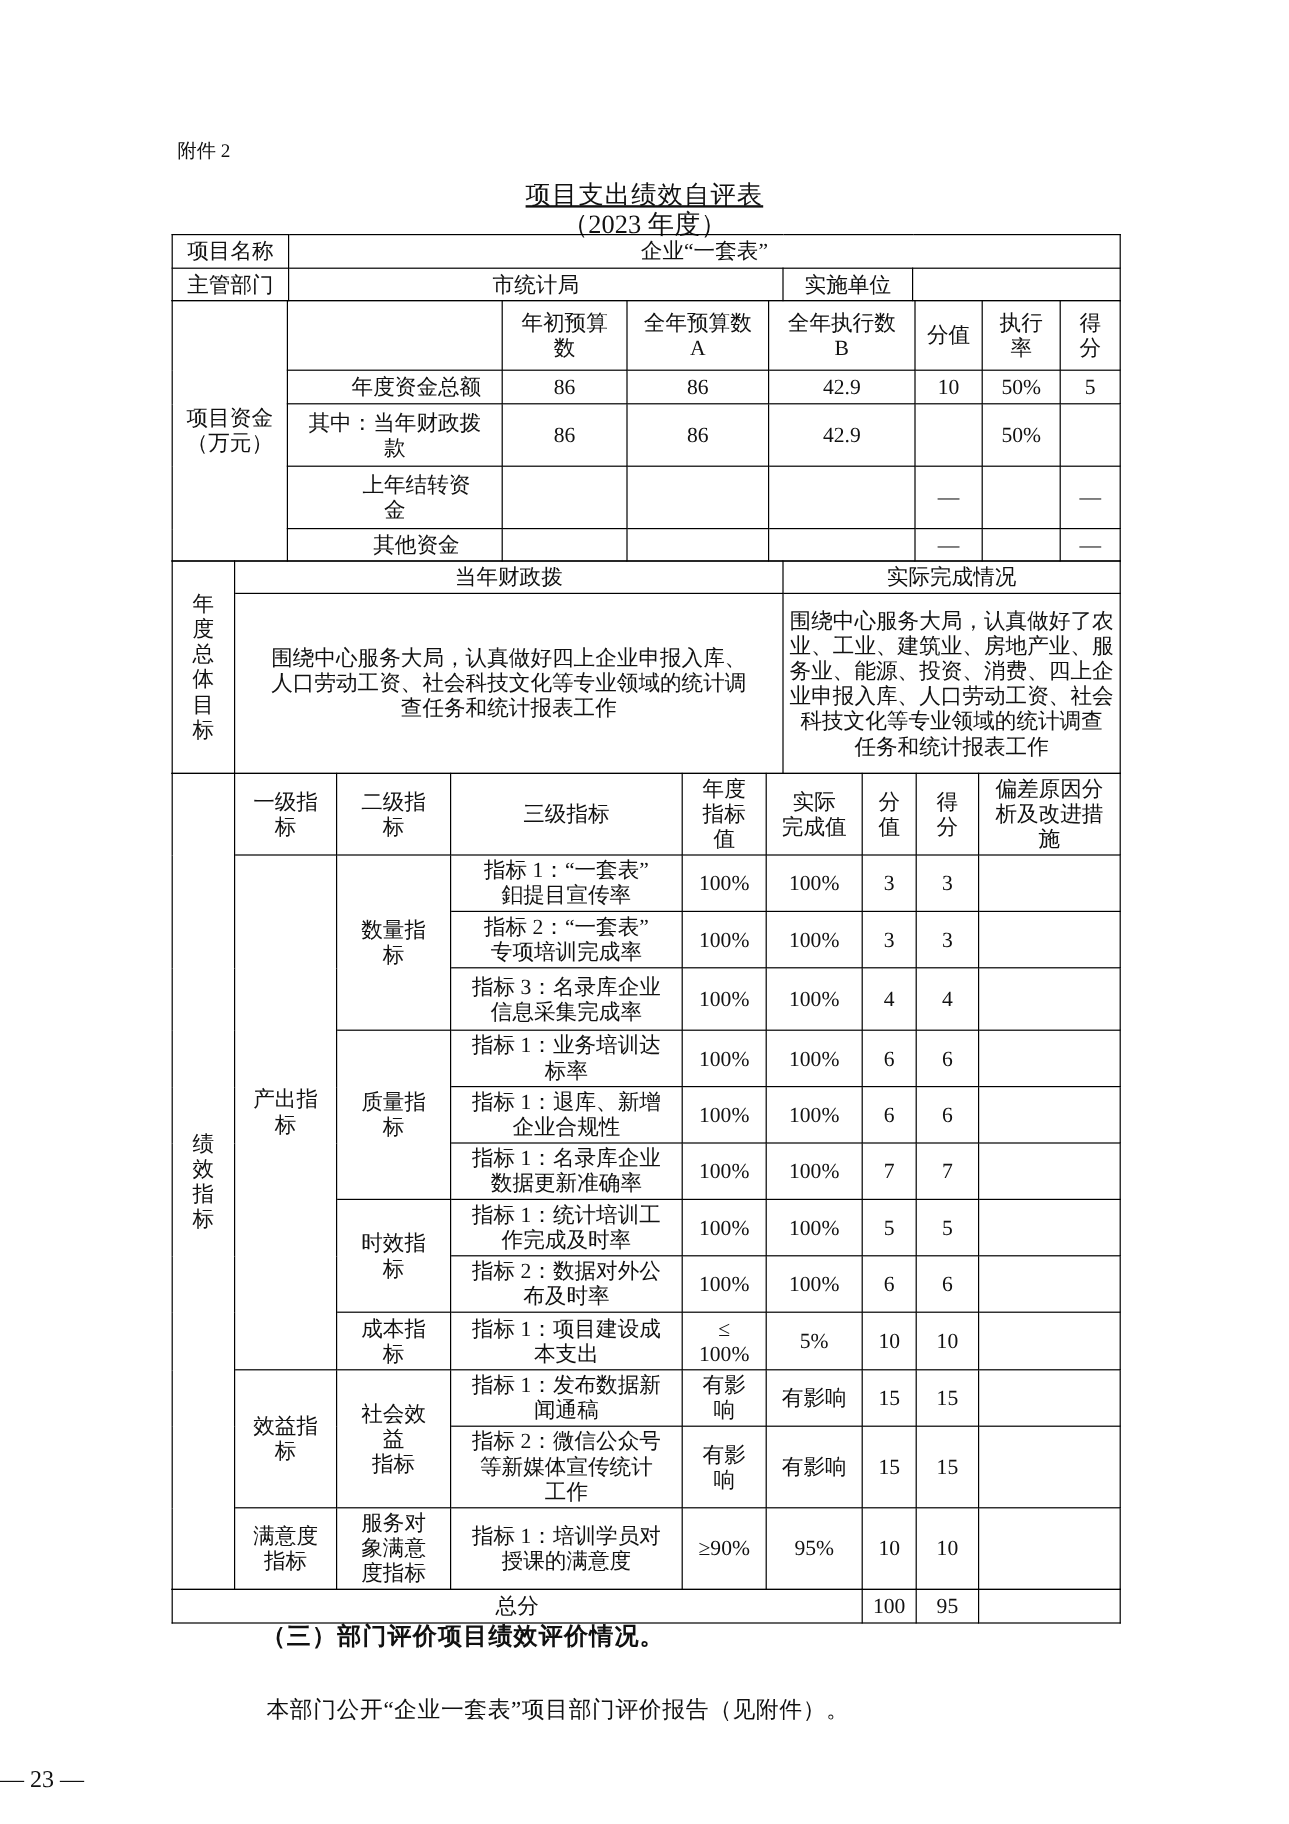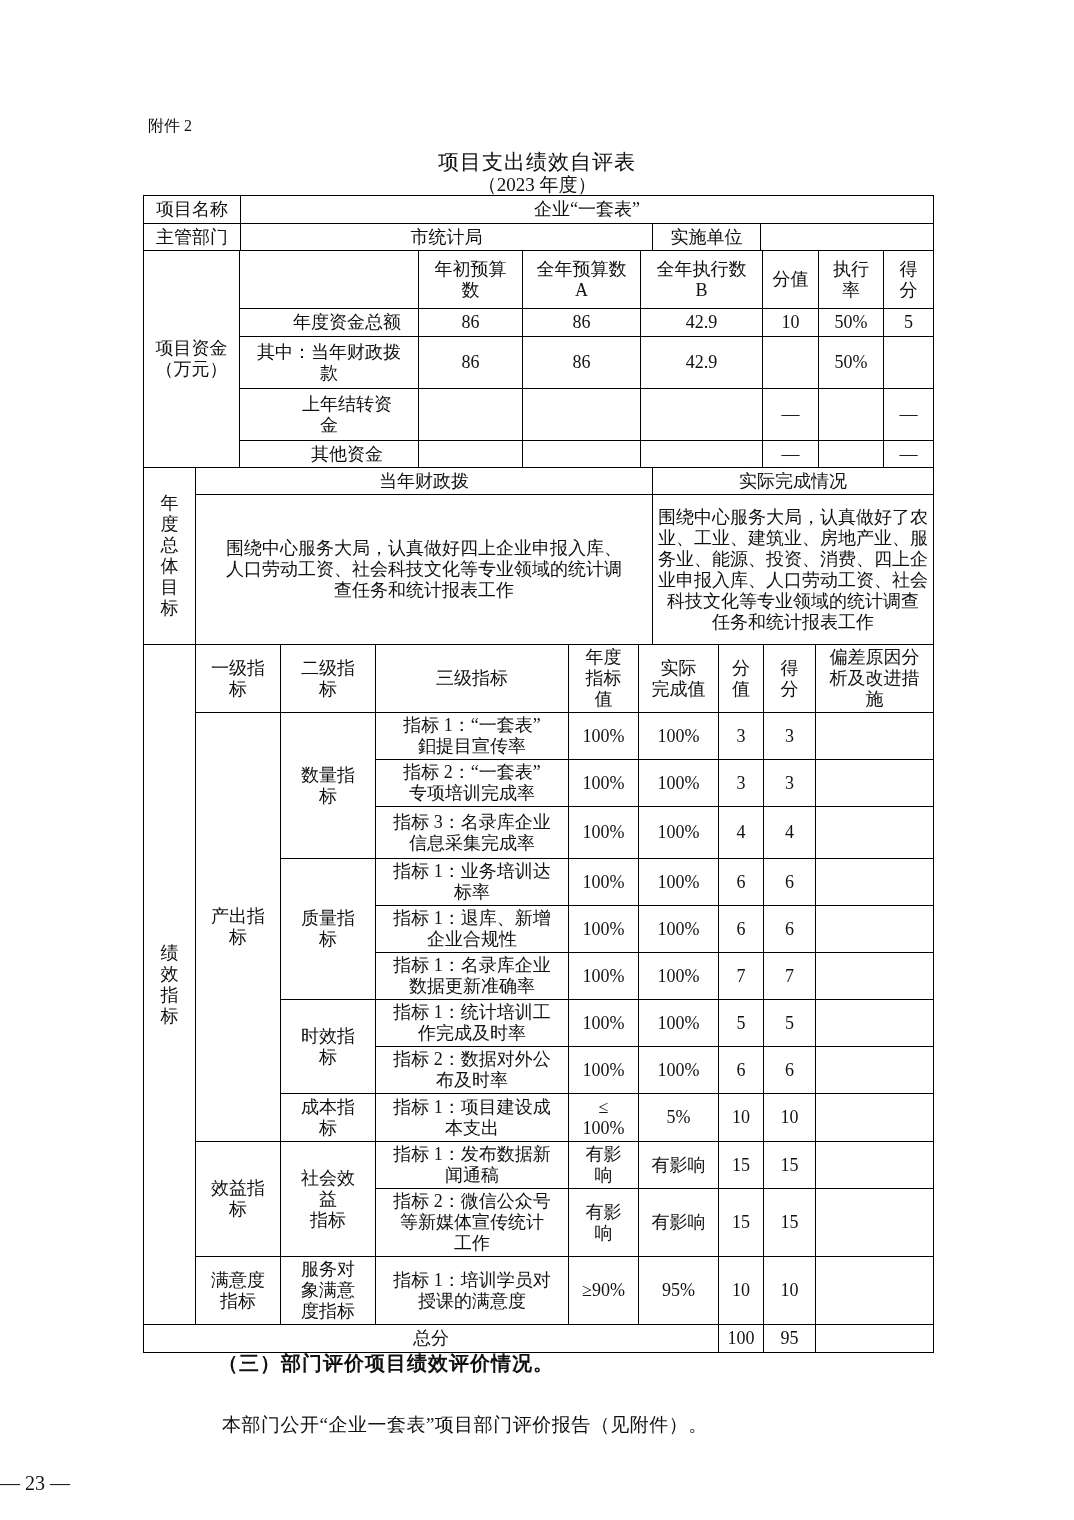--- a/index.html
+++ b/index.html
@@ -2,22 +2,22 @@
 <html><head>
 <meta charset="utf-8">
 <style>
   html,body{margin:0;padding:0;}
   body{
     width:1074px; min-height:1520px; background:#ffffff; color:#111;
     font-family:"Liberation Serif","DejaVu Serif",serif;
     position:relative;
   }
   .attachment{position:absolute; left:148px; top:116px; font-size:16px;}
-  .doc-title{position:absolute; left:0; top:148px; width:1074px; text-align:center; font-size:21px; letter-spacing:1px;}
-  .doc-subtitle{position:absolute; left:0; top:172px; width:1074px; text-align:center; font-size:19px;}
+  .doc-title{position:absolute; left:0; top:148px; width:1074px; text-align:center; font-size:21px; letter-spacing:1px;text-decoration:underline;}
+  .doc-subtitle{position:absolute; left:0; top:172px; width:1074px; text-align:center; font-size:22px;}
   .tablewrap{position:absolute; left:143px; top:196px; width:790px;}
   table{border-collapse:collapse; table-layout:fixed; width:790px;}
   table.sec{margin-top:-1px;}
   td{
     border:1px solid #000; text-align:center; vertical-align:middle;
     white-space:pre-line; font-size:18px; line-height:21px; padding:2px 3px;
     overflow:hidden;
   }
   tr.h27{height:27px;} tr.h28{height:28px;font-family:Liberation Serif, serif;} tr.h44{height:44px;} tr.h48{height:48px;}
   tr.h52{height:52px;} tr.h58{height:58px;} tr.h60{height:60px;} tr.h64{height:64px;}

